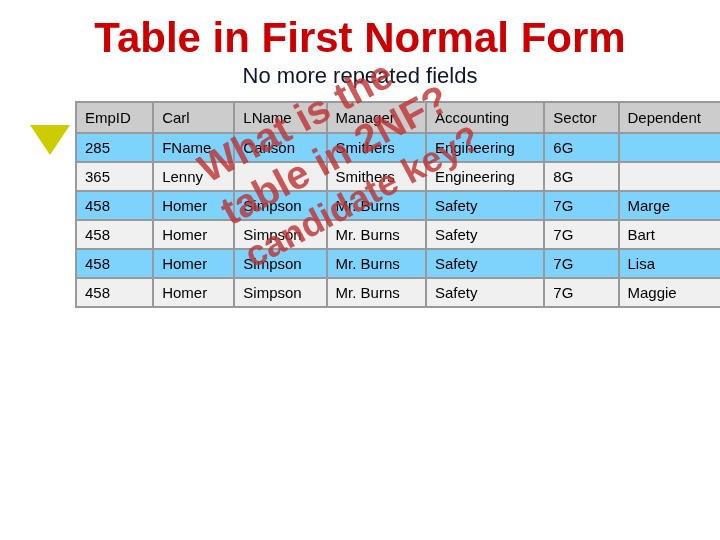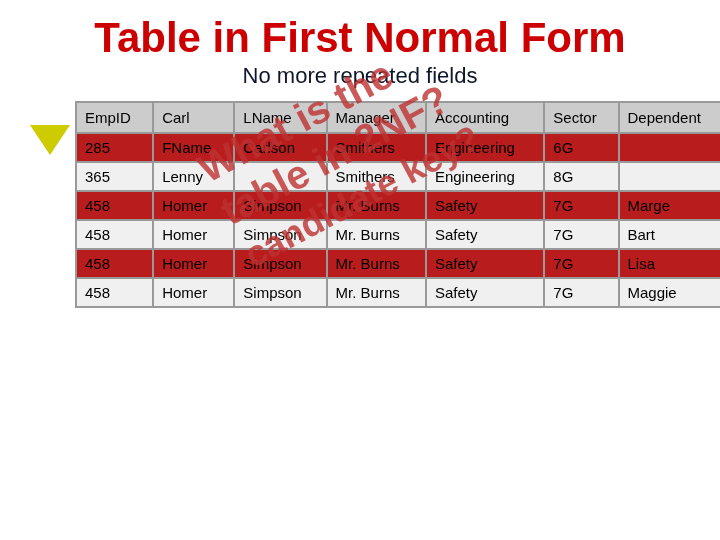--- a/index.html
+++ b/index.html
@@ -73,21 +73,21 @@
       padding: 6px 8px;
       text-align: left;
       font-weight: normal;
       font-size: 15px;
       color: #000;
     }
 
     table td {
       border: 2px solid #999;
       padding: 5px 8px;
-      background: #b91c1c;
+      background: #7dd3fc;
       font-size: 15px;
       color: #000;
     }
 
     table tr:nth-child(even) td {
       background: #f0f0f0;
     }
   </style>
 </head>
 <body>

